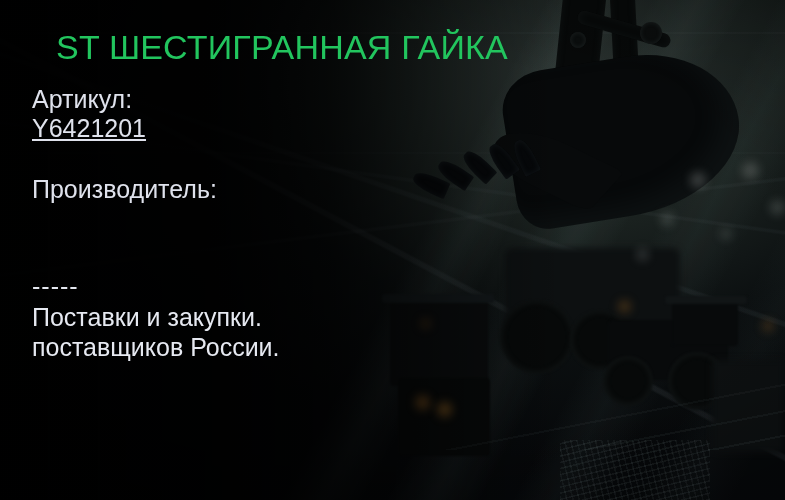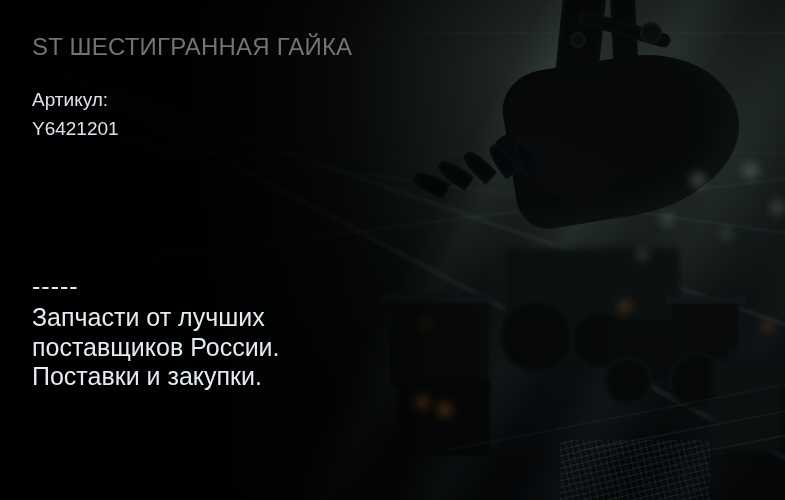--- a/index.html
+++ b/index.html
@@ -156,38 +156,39 @@
     position: absolute;
     left: 32px;
     top: 0;
     width: 520px;
     height: 100%;
     color: #e9ebf1;
   }
   .title {
     position: absolute;
     top: 28px;
-    font-size: 24px;
+    font-size: 34px;
     line-height: 38px;
     font-weight: 400;
     letter-spacing: .2px;
     white-space: nowrap;
-    color: #737373;
+    color: #22c55e;
+    margin-left: 24px;
   }
   .field {
     position: absolute;
-    font-size: 19px;
+    font-size: 25px;
     line-height: 29px;
     font-weight: 400;
     color: #dfe2ec;
     white-space: nowrap;
   }
   .field-article { top: 85px; }
   .field-maker { top: 175px; }
-  .field .val { display: block; }
+  .field .val { display: block; text-decoration: underline; }
   .divider {
     position: absolute;
     top: 272px;
     font-size: 25px;
     line-height: 29px;
     letter-spacing: 1px;
     color: #e4e7ef;
   }
   .promo {
     position: absolute;
@@ -261,24 +262,24 @@
   <div class="content">
 
     <div class="title">ST ШЕСТИГРАННАЯ ГАЙКА</div>
 
     <div class="field field-article">
       <span>Артикул:</span>
       <span class="val">Y6421201</span>
     </div>
 
     <div class="field field-maker">
+      <span>Производитель:</span>
     </div>
 
     <div class="divider">-----</div>
 
     <div class="promo">
-      <div>Запчасти от лучших</div>
+      <div>Поставки и закупки.</div>
       <div>поставщиков России.</div>
-      <div>Поставки и закупки.</div>
     </div>
 
   </div>
 </div>
 
 </body></html>

